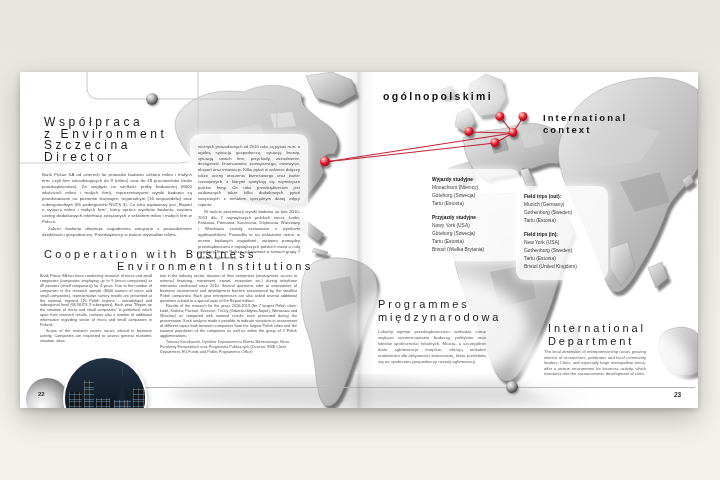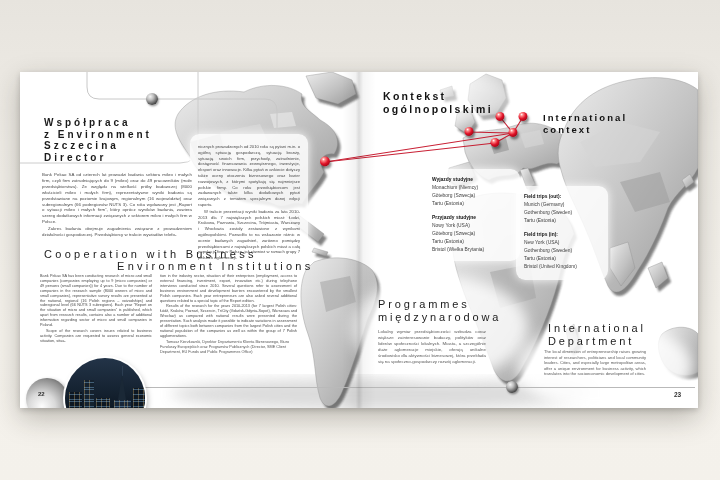--- a/index.html
+++ b/index.html
@@ -4,21 +4,21 @@
 <style>
   html,body{margin:0;padding:0;}
   .stage{position:relative;width:720px;height:480px;overflow:hidden;
     background:linear-gradient(180deg,#e7e4de 0%,#efece6 30%,#f5f2ec 70%,#f4f1eb 100%);
     font-family:"Liberation Sans",sans-serif;}
   .spread{position:absolute;left:20px;top:72px;width:678px;height:336px;background:#fff;
     box-shadow:0 10px 26px rgba(40,35,25,.28),0 2px 6px rgba(0,0,0,.18);overflow:hidden;}
   .abs{position:absolute;}
   svg{display:block;}
   
-  .h-title{font-size:10px;line-height:11.5px;letter-spacing:.30em;color:#1b1b1b;font-weight:700;}
+  .h-title{font-size:12px;line-height:11.5px;letter-spacing:.30em;color:#1b1b1b;font-weight:400;}
   .h-big{letter-spacing:.30em;color:#222;font-weight:400;}
   .h-kontekst{font-size:10.5px;line-height:13px;letter-spacing:.22em;color:#121212;font-weight:700;}
   .h-conf{font-size:11px;line-height:13px;letter-spacing:.26em;color:#1c1c1c;font-weight:400;}
   
   .tiny{font-size:4.4px;line-height:5.9px;color:#4a4a4a;text-align:justify;}
   .tiny p{margin:0 0 0 0;}
   .tiny p + p{text-indent:6px;margin-top:1px;}
   .tiny-en{font-size:3.8px;line-height:4.9px;}
   .credit{margin-top:3px;color:#555;text-align:left;}
   
@@ -164,21 +164,20 @@
       <p>Bank Pekao SA has been conducting research of micro and small companies (companies employing up to 9 (micro companies) or 49 persons (small companies)) for 4 years. Due to the number of companies in the research sample (8000 owners of micro and small companies), representative survey results are presented at the national, regional (16 Polish regions – voivodships) and subregional level (66 NUTS 3 subregions). Each year “Report on the situation of micro and small companies” is published, which apart from research results, contains also a number of additional information regarding sector of micro and small companies in Poland.</p>
       <p>Scope of the research covers issues related to business activity. Companies are requested to assess general economic situation, situa-</p>
     </div>
     <div class="abs tiny tiny-en" style="left:140px;top:202px;width:137px;">
       <p>tion in the industry sector, situation of their enterprises (employment, access to external financing, investment, export, innovation etc.) during telephone interviews conducted since 2010. Several questions refer to assessment of business environment and development barriers encountered by the smallest Polish companies. Each year entrepreneurs are also asked several additional questions related to a special topic of the Report edition.</p>
       <p>Results of the research for the years 2010-2013 (for 7 largest Polish cities: Łódź, Kraków, Poznań, Szczecin, TriCity (Gdańsk-Gdynia-Sopot), Warszawa and Wrocław) as compared with national results were presented during the presentation. Such analysis made it possible to indicate variations in assessment of different topics both between companies from the largest Polish cities and the national population of the companies as well as within the group of 7 Polish agglomerations.</p>
       <p class="credit">Tomasz Kierzkowski, Dyrektor Departamentu Klienta Biznesowego, Biuro Funduszy Europejskich oraz Programów Publicznych (Director, SME Client Department, EU Funds and Public Programmes Office)</p>
     </div>
 
     <div class="abs h-kontekst" style="left:363px;top:18px;">
-      <div>Kontekst</div>
       <div>ogólnopolskimi</div>
     </div>
     <div class="abs h-kontekst" style="left:523px;top:40px;font-size:9.5px;line-height:12px;">
       <div>International</div>
       <div>context</div>
     </div>
 
     <div class="abs triplist" style="left:412px;top:104px;">
       <div class="hd">Wyjazdy studyjne</div>
       <div>Monachium (Niemcy)</div>

